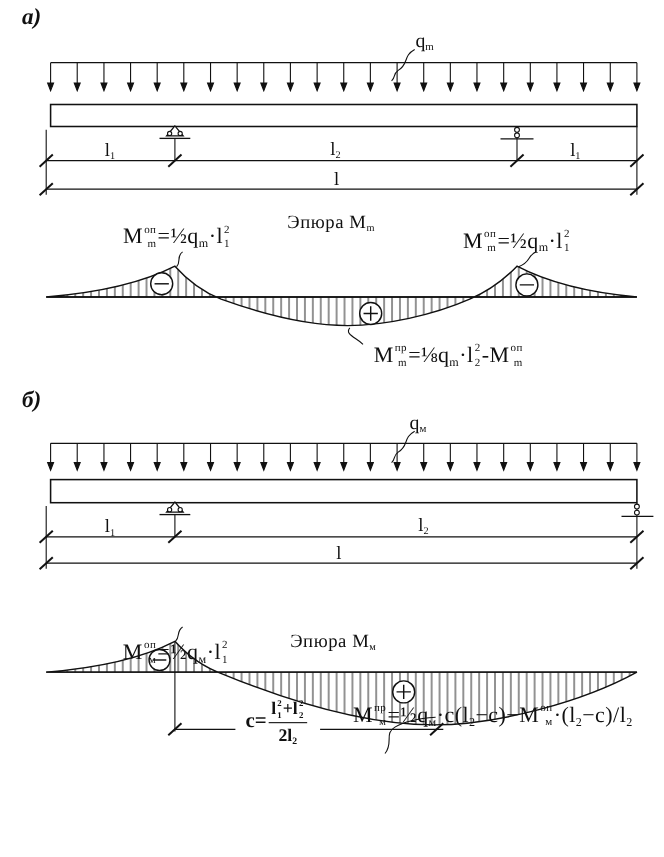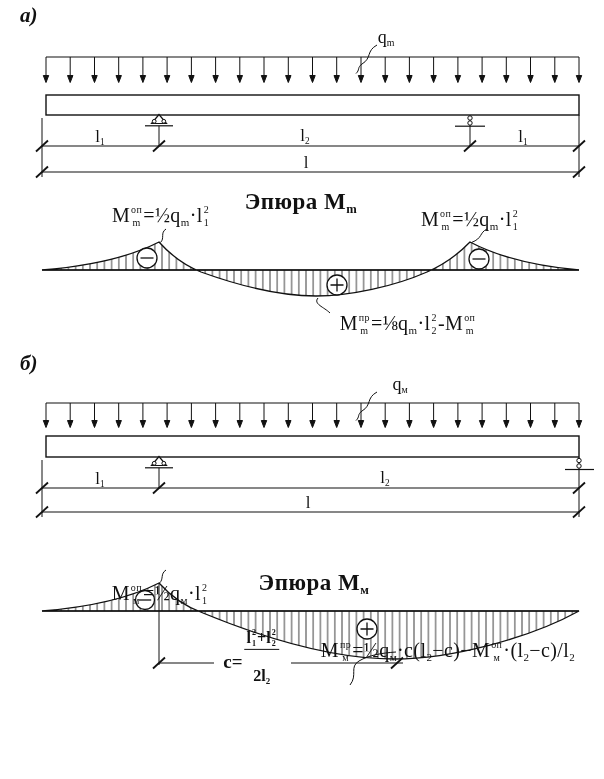--- a/index.html
+++ b/index.html
@@ -3,32 +3,32 @@
 <meta charset="utf-8">
 <style>
   *{box-sizing:border-box}
   body{margin:0;background:#fff;font-family:"Liberation Serif","DejaVu Serif",serif;color:#111}
   #canvas{position:relative;width:604px;height:779px;background:#fff;overflow:hidden}
   #art{position:absolute;left:0;top:0}
   .txt{position:absolute;transform:translate(-50%,-50%);white-space:nowrap;line-height:1.05}
   .txt-tl{position:absolute;white-space:nowrap;line-height:1.05}
   .formula{font-size:20px;font-weight:normal;letter-spacing:.4px}
   .formula-sm{font-size:19px;font-weight:bold}
-  .title{font-size:23px;font-weight:bold;letter-spacing:.5px}
+  .title{font-size:17px;font-weight:normal;letter-spacing:.5px}
   .dim{font-size:17px;font-weight:normal}
   .panel{font-size:21px;font-weight:bold;font-style:italic}
   .qlabel{font-size:18px;font-weight:normal}
   .caption{font-size:16.5px}
   sub{font-size:.55em;vertical-align:-.3em;line-height:0}
-  .ss{display:inline-block;font-size:.5em;line-height:1;vertical-align:-.32em;text-align:center;margin:0 1px}
+  .ss{display:inline-block;font-size:.5em;line-height:1;vertical-align:-.32em;text-align:right;margin:0 1px}
   .ss span{display:block}
   .ss .s-sup{margin-bottom:.3em}
   .frac{display:inline-block;text-align:center;vertical-align:-.75em;font-size:.85em;line-height:1.15;margin:0 2px}
   .frac .num{display:block;border-bottom:1.7px solid #111;padding:0 2px 1px}
-  .frac .den{display:block;padding-top:17px}
+  .frac .den{display:block;padding-top:3px}
 </style>
 </head>
 <body>
 
 <div id="canvas">
 
 <svg id="art" width="604" height="779" viewBox="0 0 604 779">
   <defs>
     <pattern id="hatch" width="7.2" height="10" patternUnits="userSpaceOnUse">
       <path d="M3.6,0 V10" stroke="#222" stroke-width="0.9"></path>
@@ -148,22 +148,22 @@
 <div class="txt title" style="left:301px;top:202px">Эпюра M<sub>m</sub></div>
 <div class="txt formula" style="left:161px;top:216px">M<span class="ss"><span class="s-sup">оп</span><span class="s-sub">m</span></span>=½q<sub>m</sub>·l<span class="ss"><span class="s-sup">2</span><span class="s-sub">1</span></span></div>
 <div class="txt formula" style="left:470px;top:220px">M<span class="ss"><span class="s-sup">оп</span><span class="s-sub">m</span></span>=½q<sub>m</sub>·l<span class="ss"><span class="s-sup">2</span><span class="s-sub">1</span></span></div>
 <div class="txt formula" style="left:408px;top:324px">M<span class="ss"><span class="s-sup">пр</span><span class="s-sub">m</span></span>=⅛q<sub>m</sub>·l<span class="ss"><span class="s-sup">2</span><span class="s-sub">2</span></span>-M<span class="ss"><span class="s-sup">оп</span><span class="s-sub">m</span></span></div>
 <div class="txt dim" style="left:100px;top:137px">l<sub>1</sub></div>
 <div class="txt dim" style="left:305px;top:136px">l<sub>2</sub></div>
 <div class="txt dim" style="left:523px;top:137px">l<sub>1</sub></div>
 <div class="txt dim" style="left:306px;top:163px">l</div>
 
 <div class="txt-tl panel" style="left:20px;top:352px">б)</div>
-<div class="txt qlabel" style="left:400px;top:384px">q<sub>м</sub></div>
-<div class="txt title" style="left:314px;top:583px">Эпюра M<sub>м</sub></div>
+<div class="txt qlabel" style="left:380px;top:384px">q<sub>м</sub></div>
+<div class="txt title" style="left:303px;top:583px">Эпюра M<sub>м</sub></div>
 <div class="txt formula" style="left:160px;top:594px">M<span class="ss"><span class="s-sup">оп</span><span class="s-sub">м</span></span>=½q<sub>м</sub>·l<span class="ss"><span class="s-sup">2</span><span class="s-sub">1</span></span></div>
 <div class="txt formula-sm" style="left:252px;top:657px">c=<span class="frac"><span class="num">l<span class="ss"><span class="s-sup">2</span><span class="s-sub">1</span></span>+l<span class="ss"><span class="s-sup">2</span><span class="s-sub">2</span></span></span><span class="den">2l<sub>2</sub></span></span></div>
 <div class="txt formula" style="left:448px;top:651px">M<span class="ss"><span class="s-sup">пр</span><span class="s-sub">м</span></span>=½q<sub>м</sub>·c(l<sub>2</sub>−c)−M<span class="ss"><span class="s-sup">оп</span><span class="s-sub">м</span></span>·(l<sub>2</sub>−c)/l<sub>2</sub></div>
 <div class="txt dim" style="left:100px;top:479px">l<sub>1</sub></div>
 <div class="txt dim" style="left:385px;top:478px">l<sub>2</sub></div>
 <div class="txt dim" style="left:308px;top:503px">l</div>
 
 
 </div>
 

